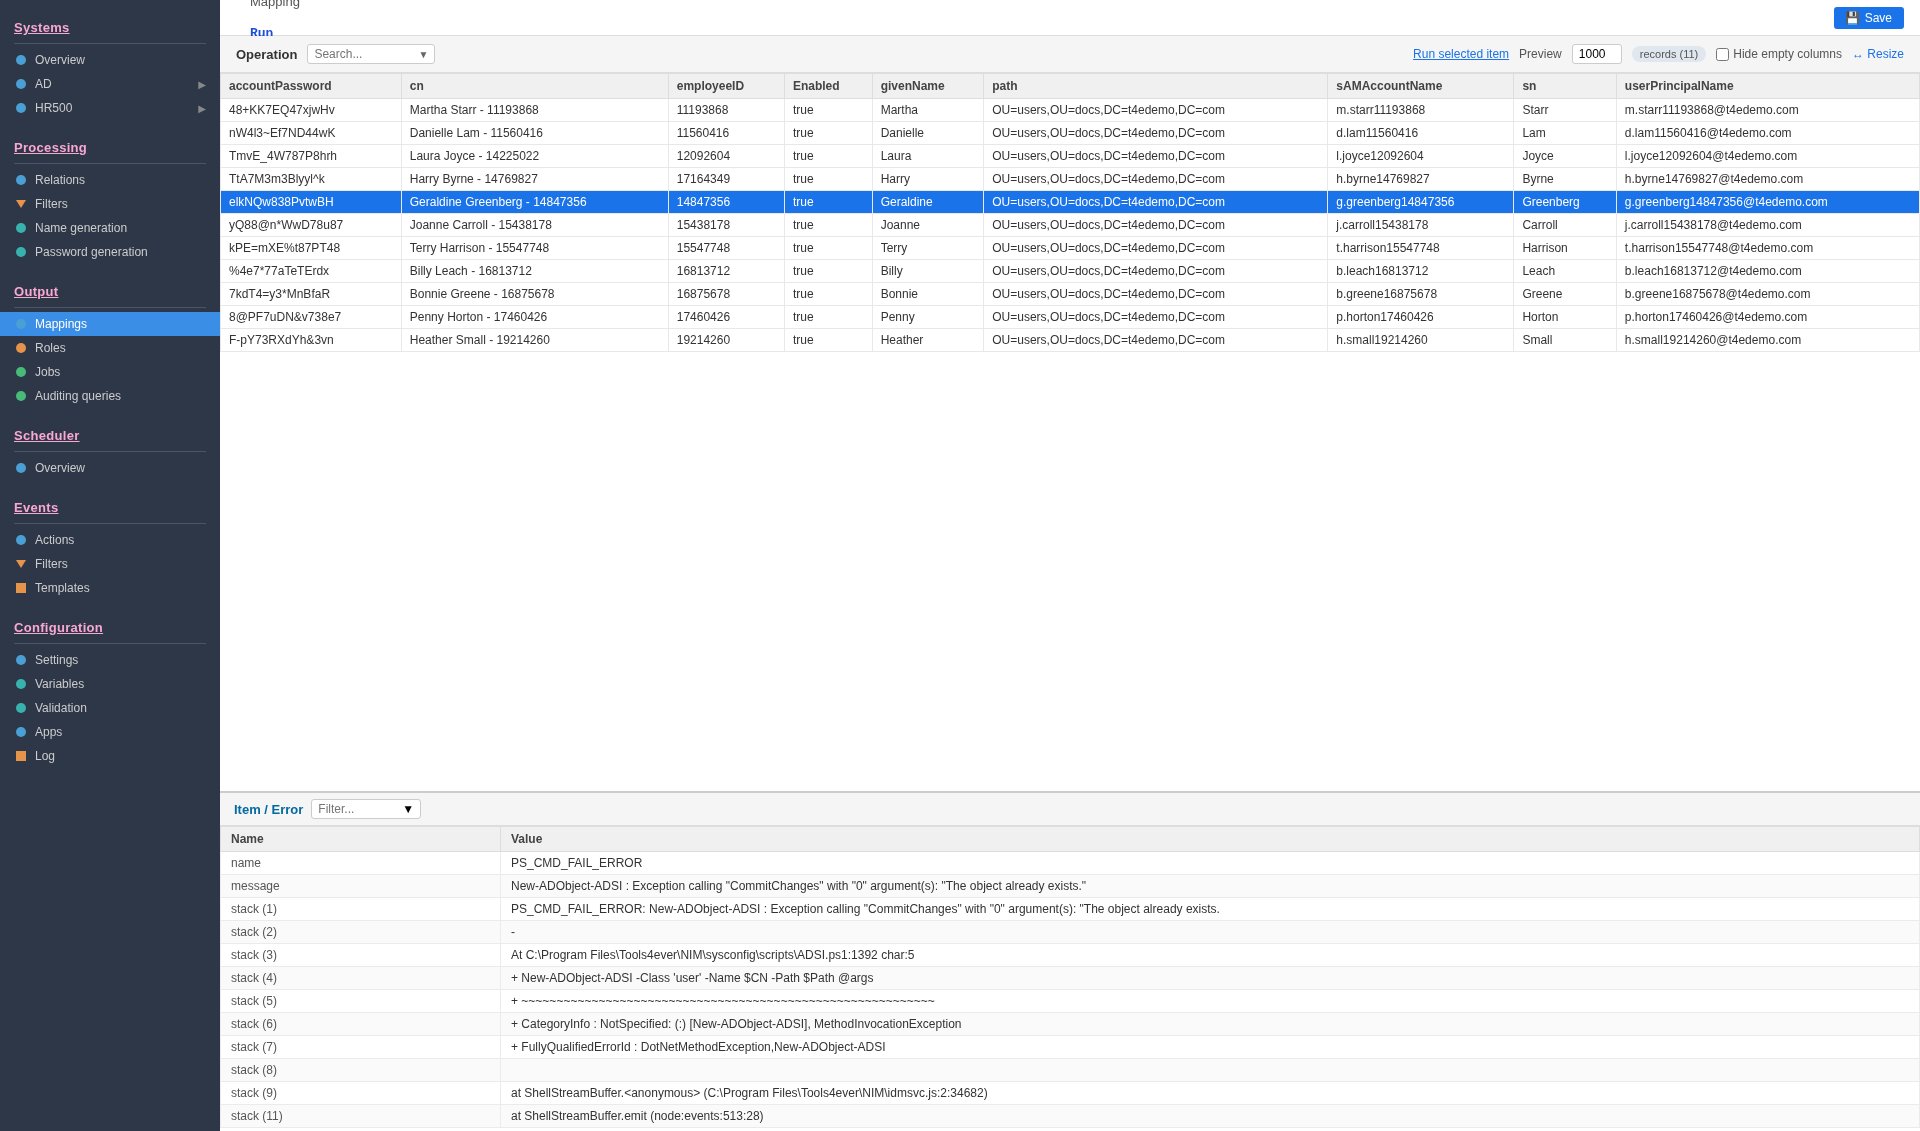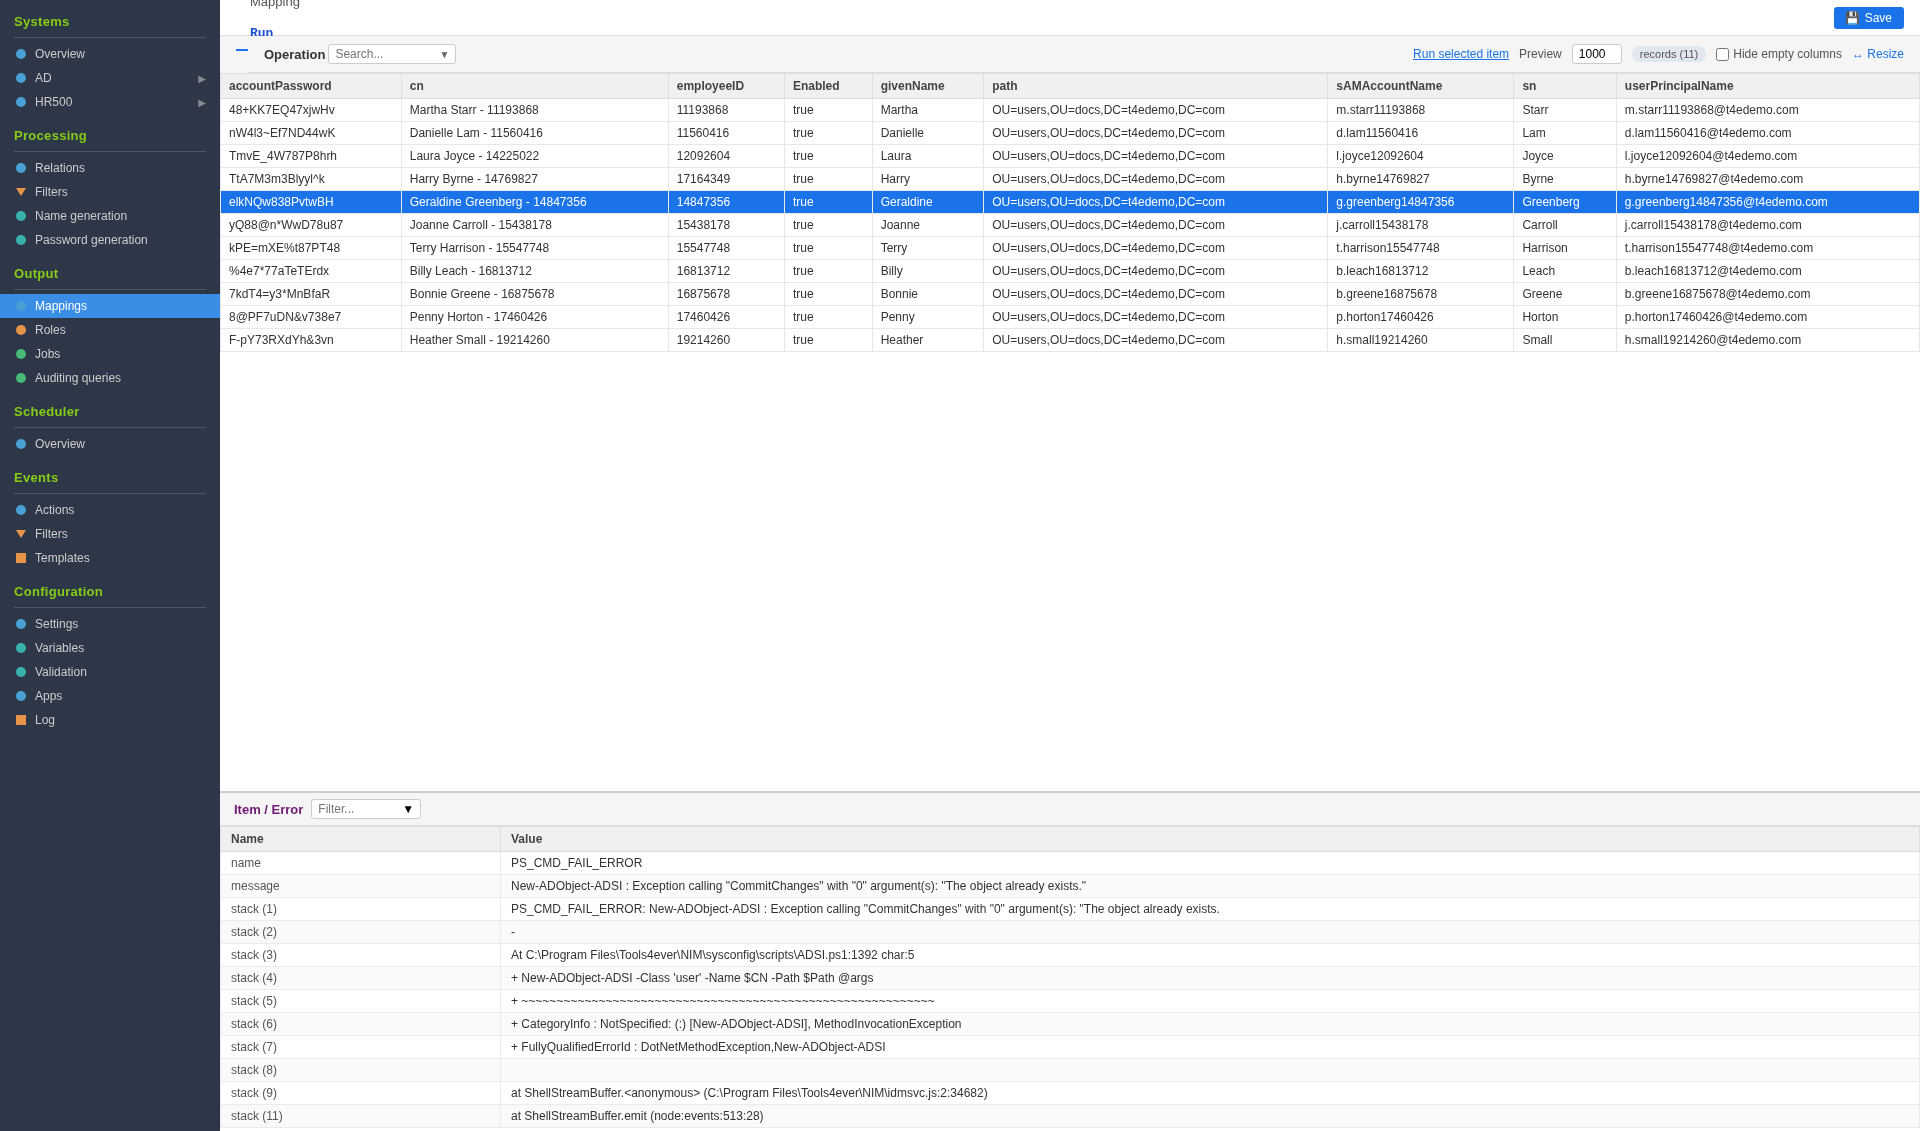--- a/index.html
+++ b/index.html
@@ -10,25 +10,26 @@
       width: 220px;
       min-width: 220px;
       background: #2d3748;
       color: #ccc;
       height: 100%;
       overflow-y: auto;
       display: flex;
       flex-direction: column;
     }
     .sidebar-section-header {
-      color: #84cc16;
+      color: #f9a8d4;
       font-weight: bold;
       font-size: 13px;
-      padding: 14px 14px 4px 14px;
+      padding: 20px 14px 4px 14px;
       letter-spacing: 0.3px;
+      text-decoration: underline;
     }
     .sidebar-divider {
       border: none;
       border-top: 1px solid #4a5568;
       margin: 4px 14px;
     }
     .sidebar-item {
       display: flex;
       align-items: center;
       padding: 5px 14px;
@@ -88,23 +89,22 @@
       align-items: center;
       gap: 4px;
     }
 
     
     #operation-bar {
       background: #f5f5f5;
       padding: 8px 16px;
       display: flex;
       align-items: center;
-      gap: 3px;
+      gap: 10px;
       border-bottom: 1px solid #ddd;
-      margin-left: 28px;
     }
     .operation-label { font-weight: bold; font-size: 13px; color: #333; }
     .search-box {
       display: flex;
       align-items: center;
       background: #fff;
       border: 1px solid #ccc;
       border-radius: 3px;
       padding: 2px 6px;
       gap: 4px;
@@ -201,21 +201,21 @@
       display: flex;
       align-items: center;
       padding: 6px 14px;
       border-bottom: 1px solid #ddd;
       background: #f5f5f5;
       gap: 8px;
     }
     .bottom-title {
       font-weight: bold;
       font-size: 13px;
-      color: #701a75;
+      color: #0369a1;
       text-align: center;
     }
     .bottom-filter {
       display: flex;
       align-items: center;
       border: 1px solid #ccc;
       border-radius: 3px;
       background: #fff;
       padding: 2px 6px;
       gap: 4px;

